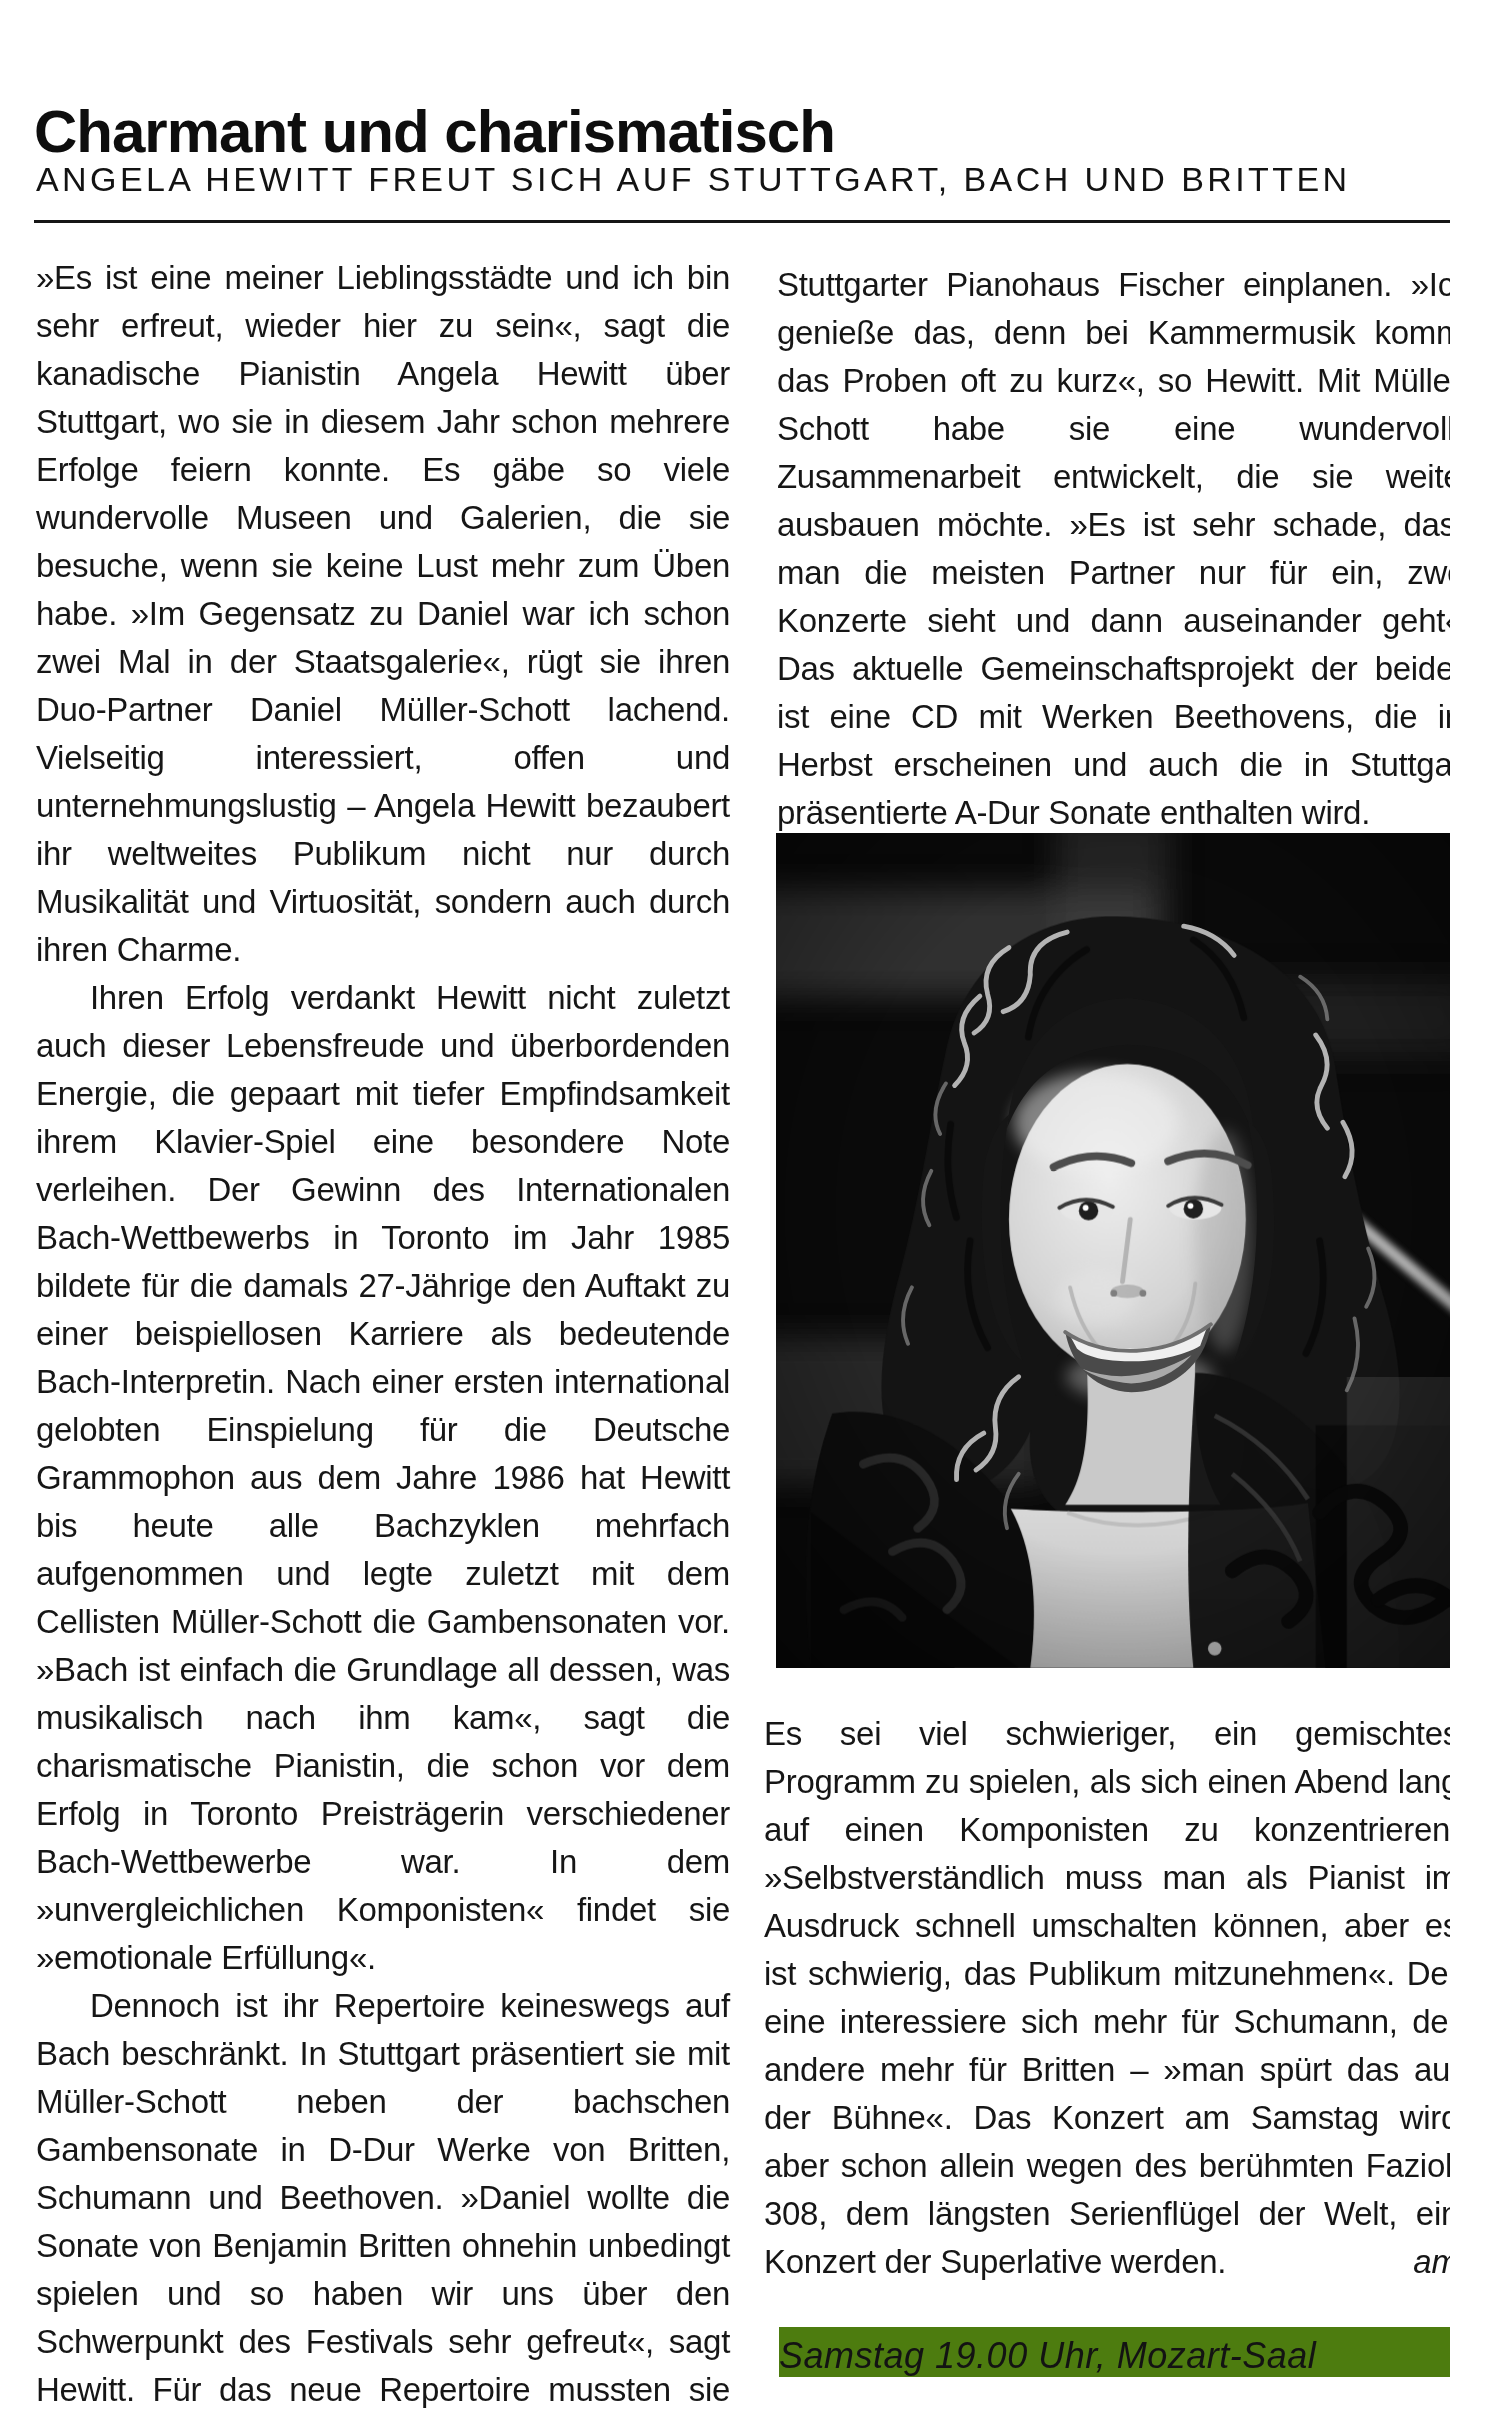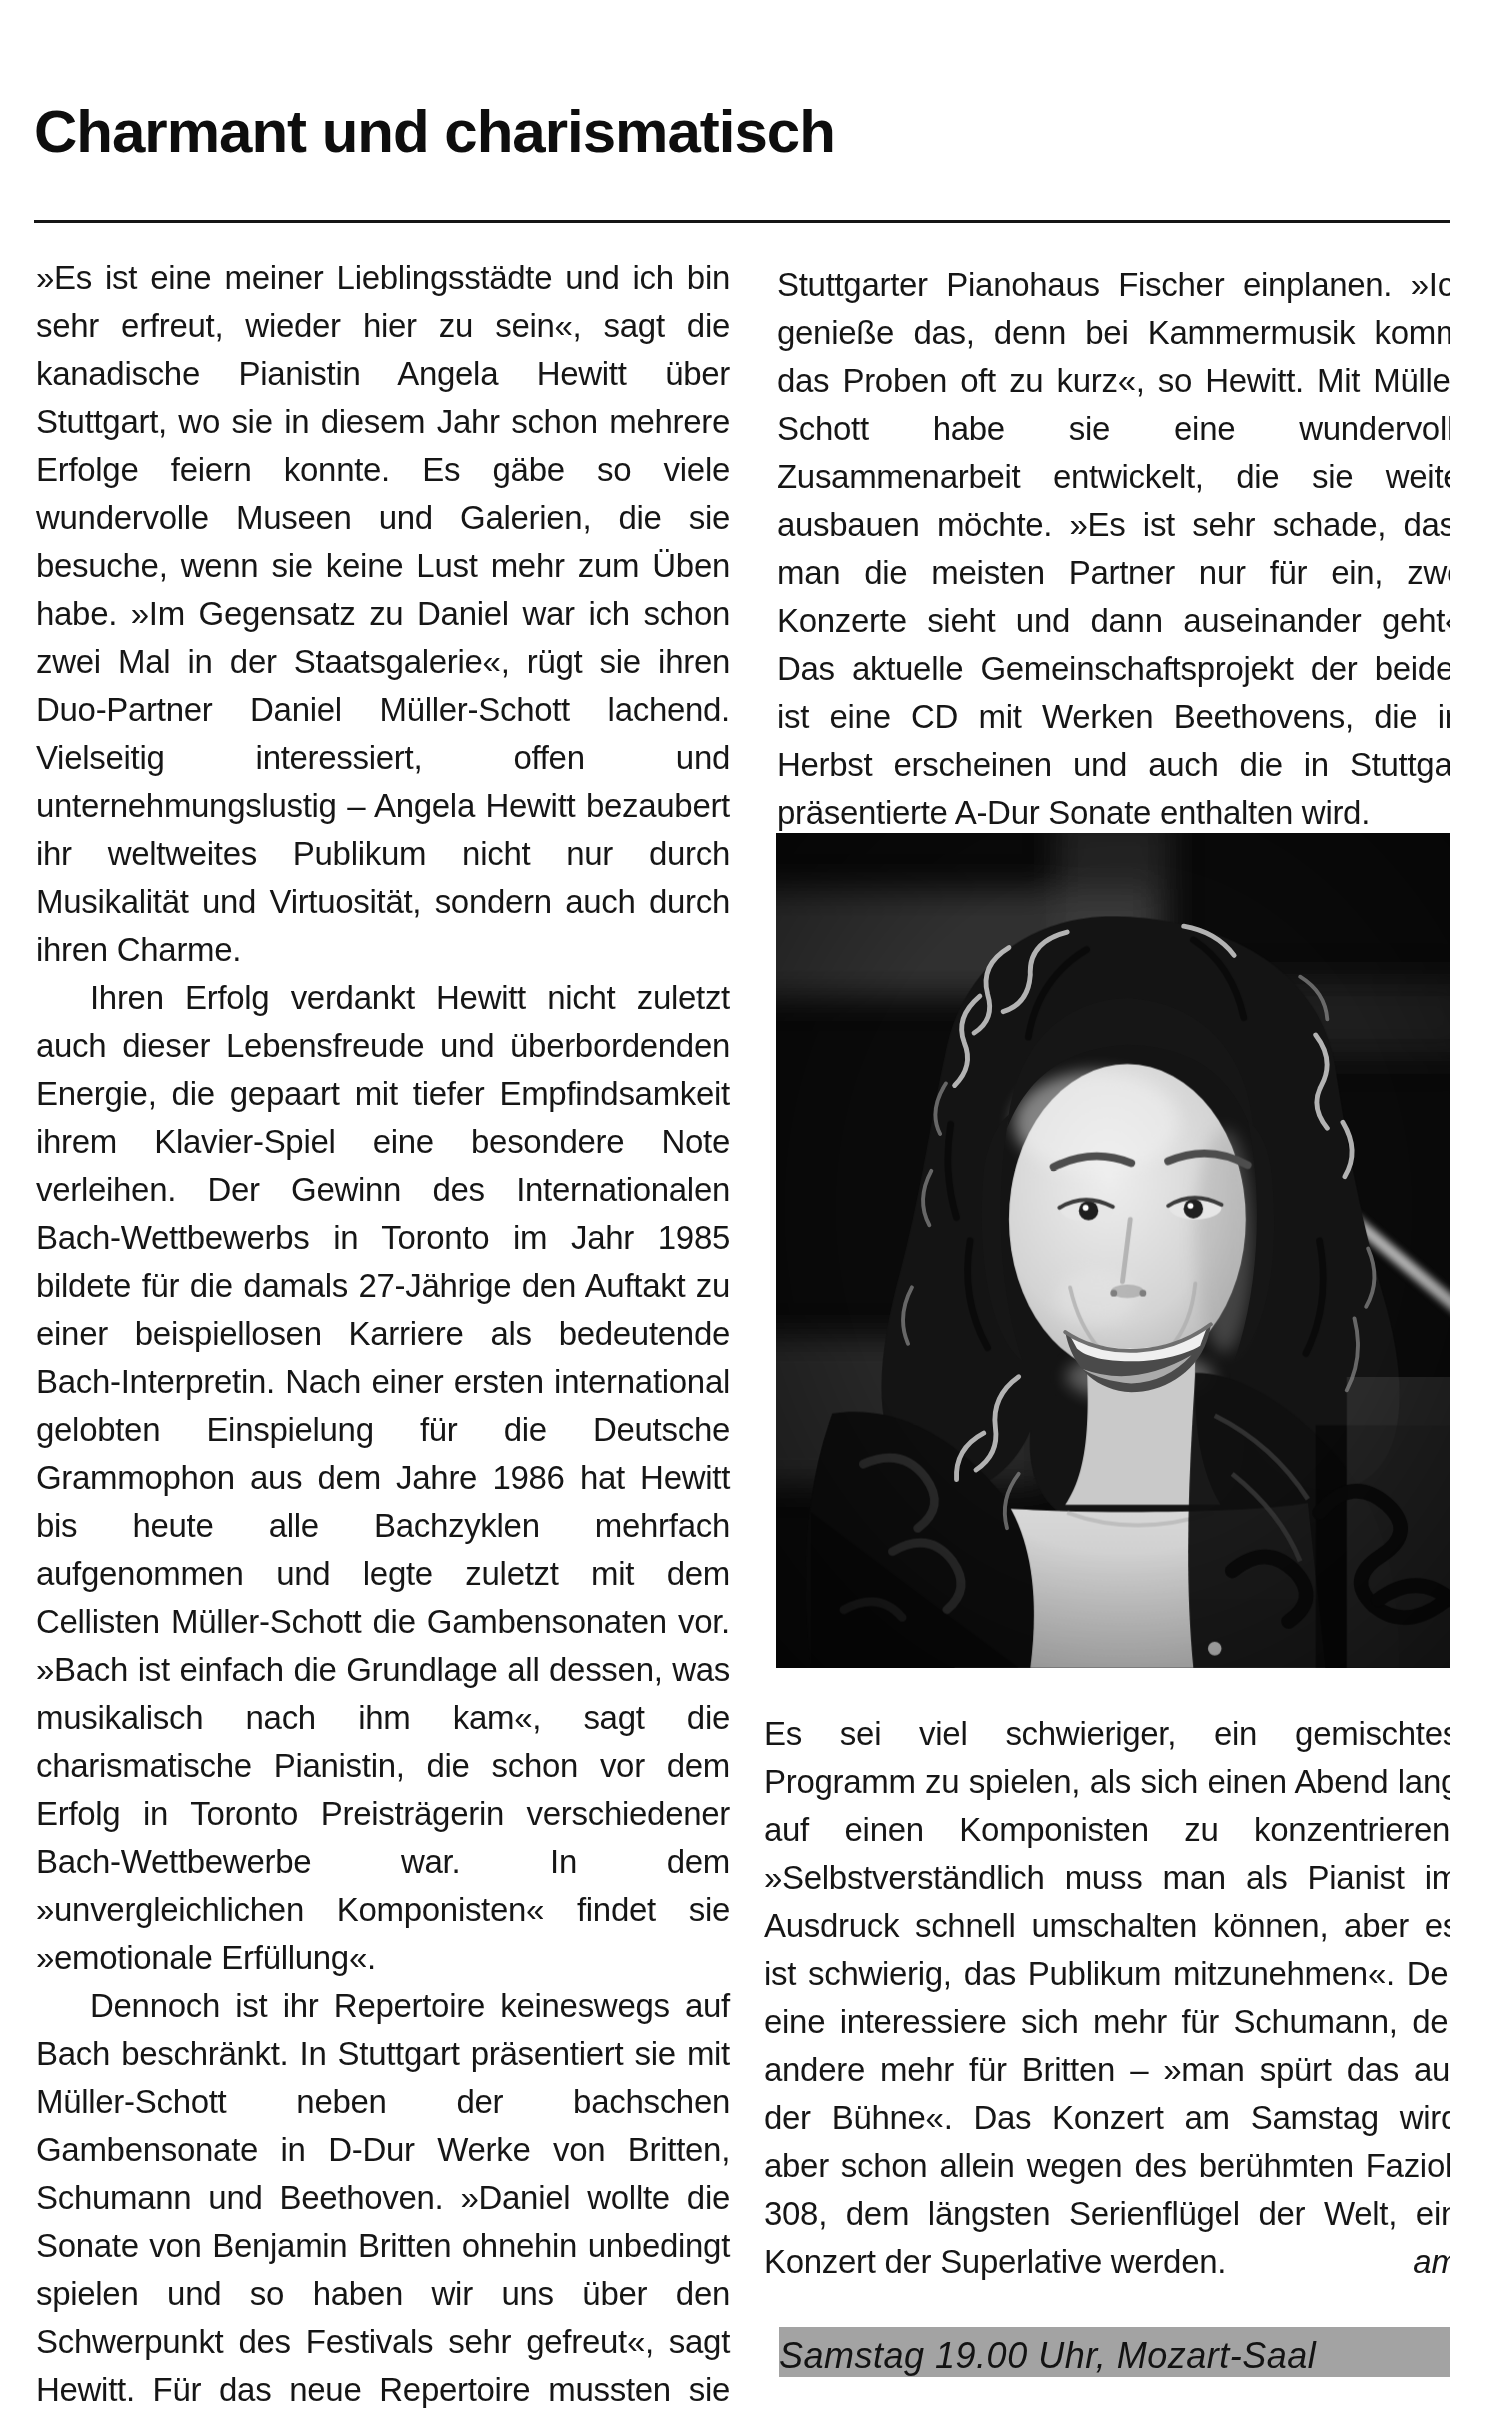--- a/index.html
+++ b/index.html
@@ -77,33 +77,34 @@
     font-style:italic;
     letter-spacing:0;
   }
   .event-line{
     position:absolute;
     left:779px; top:2327px;
     width:693px;
     font-size:36px;
     font-style:italic;
     letter-spacing:0.5px;
-    background:#a3a3a3;
+    background:#4d7c0f;
     padding-top:7.8px;
     z-index:4;
     color:#131313;
   }
 </style>
 </head>
 <body>
 
 <div class="page">
 
   <h1 class="title">Charmant und charismatisch</h1>
 
+  <div class="subtitle">ANGELA HEWITT FREUT SICH AUF STUTTGART, BACH UND BRITTEN</div>
 
   <div class="rule"></div>
 
   <div class="col-left body-text">
     <p>»Es ist eine meiner Lieblingsstädte und ich bin sehr erfreut, wieder hier zu sein«, sagt die kanadische Pianistin Angela Hewitt über Stuttgart, wo sie in diesem Jahr schon mehrere Erfolge feiern konnte. Es gäbe so viele wundervolle Museen und Galerien, die sie besuche, wenn sie keine Lust mehr zum Üben habe. »Im Gegensatz zu Daniel war ich schon zwei Mal in der Staatsgalerie«, rügt sie ihren Duo-Partner Daniel Müller-Schott lachend. Vielseitig interessiert, offen und unternehmungslustig – Angela Hewitt bezaubert ihr weltweites Publikum nicht nur durch Musikalität und Virtuosität, sondern auch durch ihren Charme.</p>
     <p class="indent">Ihren Erfolg verdankt Hewitt nicht zuletzt auch dieser Lebensfreude und überbordenden Energie, die gepaart mit tiefer Empfindsamkeit ihrem Klavier-Spiel eine besondere Note verleihen. Der Gewinn des Internationalen Bach-Wettbewerbs in Toronto im Jahr 1985 bildete für die damals 27-Jährige den Auftakt zu einer beispiellosen Karriere als bedeutende Bach-Interpretin. Nach einer ersten international gelobten Einspielung für die Deutsche Grammophon aus dem Jahre 1986 hat Hewitt bis heute alle Bachzyklen mehrfach aufgenommen und legte zuletzt mit dem Cellisten Müller-Schott die Gambensonaten vor. »Bach ist einfach die Grundlage all dessen, was musikalisch nach ihm kam«, sagt die charismatische Pianistin, die schon vor dem Erfolg in Toronto Preisträgerin verschiedener Bach-Wettbewerbe war. In dem »unvergleichlichen Komponisten« findet sie »emotionale Erfüllung«.</p>
     <p class="indent">Dennoch ist ihr Repertoire keineswegs auf Bach beschränkt. In Stuttgart präsentiert sie mit Müller-Schott neben der bachschen Gambensonate in D-Dur Werke von Britten, Schumann und Beethoven. »Daniel wollte die Sonate von Benjamin Britten ohnehin unbedingt spielen und so haben wir uns über den Schwerpunkt des Festivals sehr gefreut«, sagt Hewitt. Für das neue Repertoire mussten sie allerdings zwei gemeinsame Probetage im</p>
   </div>
 
   <div class="p-continued body-text">

